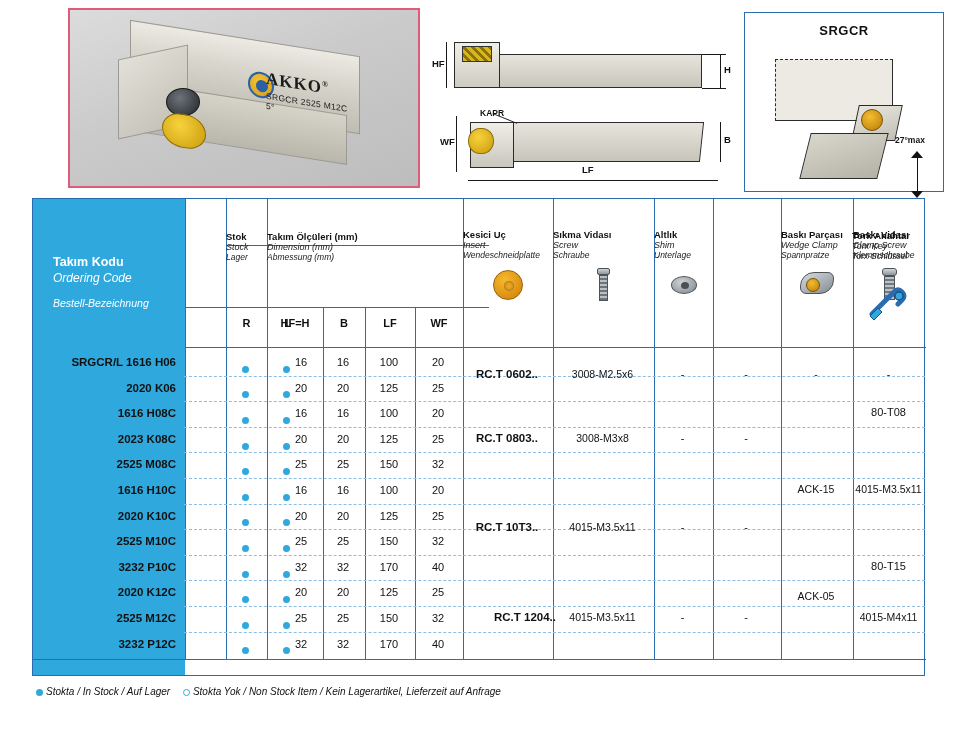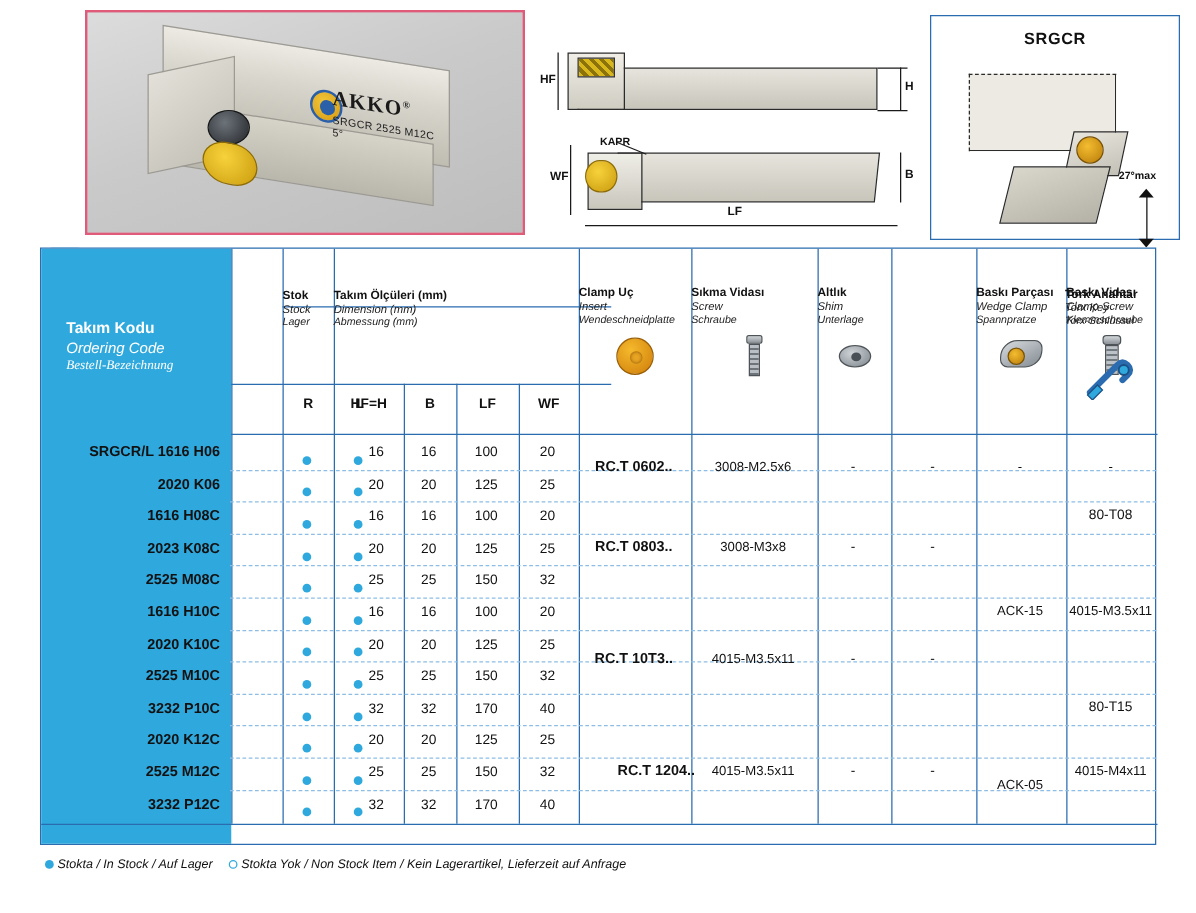--- a/index.html
+++ b/index.html
@@ -215,21 +215,21 @@
     <div style="position:absolute; left:166px; top:178px; width:0;height:0;border-left:6px solid transparent;border-right:6px solid transparent;border-top:7px solid #111;"></div>
   </div>
 
   <div class="tab-nub"></div>
   <div class="tbl-wrap">
 
     <div style="position:absolute;left:0;top:0;width:152px;height:100%;background:#2fa9dd;"></div>
     <div style="position:absolute;left:20px;top:56px;width:132px;color:#fff;">
       <div style="font-weight:bold;font-size:12.5px;">Takım Kodu</div>
       <div style="font-style:italic;font-size:12px;margin-top:2px;">Ordering Code</div>
-      <div style="font-style:italic;font-size:10.5px;margin-top:2px;font-family:Liberation Serif, serif;">Bestell-Bezeichnung</div>
+      <div style="font-style:italic;font-size:10.5px;margin-top:12px;">Bestell-Bezeichnung</div>
     </div>
 
     <div class="hline" style="left:152px; top:148px; width:741px;"></div>
     <div class="hline" style="left:152px; top:108px; width:304px;"></div>
     <div class="hline" style="left:193px; top:46px; width:263px;"></div>
 
     <div class="vline" style="left:152px; top:0; height:460px;"></div>
     <div class="vline" style="left:193px; top:0; height:460px;"></div>
     <div class="vline" style="left:234px; top:0; height:460px;"></div>
     <div class="vline" style="left:290px; top:108px; height:352px;"></div>
@@ -255,21 +255,21 @@
     </div>
 
     <div class="cellv b" style="left:193px; top:118px; width:41px;">R</div>
     <div class="cellv b" style="left:234px; top:118px; width:41px;">L</div>
     <div class="cellv b" style="left:234px; top:118px; width:56px;">HF=H</div>
     <div class="cellv b" style="left:290px; top:118px; width:42px;">B</div>
     <div class="cellv b" style="left:332px; top:118px; width:50px;">LF</div>
     <div class="cellv b" style="left:382px; top:118px; width:48px;">WF</div>
 
     <div class="hcell" style="left:430px; top:30px; width:90px;">
-      <div class="l1">Clamp Uç</div>
+      <div class="l1">Kesici Uç</div>
       <div class="l2">Insert</div>
       <div class="l3">Wendeschneidplatte</div>
       <div style="margin-top:10px;">
           <div class="ic-insert"></div>
         </div>
     </div>
 
     <div class="hcell" style="left:520px; top:30px; width:101px;">
       <div class="l1">Sıkma Vidası</div>
       <div class="l2">Screw</div>
@@ -462,21 +462,21 @@
       <div class="cellv b" style="left:430px;top:323.2px;width:90px;font-size:11.5px;">RC.T 10T3..</div>
       <div class="cellv" style="left:520px;top:323.2px;width:101px;font-size:10.5px;">4015-M3.5x11</div>
       <div class="cellv" style="left:621px;top:323.2px;width:59px;">-</div>
       <div class="cellv" style="left:680px;top:323.2px;width:68px;">-</div>
       <div class="cellv b" style="left:448px;top:412.79999999999995px;width:90px;font-size:11.5px;">RC.T 1204..</div>
       <div class="cellv" style="left:520px;top:412.79999999999995px;width:101px;font-size:10.5px;">4015-M3.5x11</div>
       <div class="cellv" style="left:621px;top:412.79999999999995px;width:59px;">-</div>
       <div class="cellv" style="left:680px;top:412.79999999999995px;width:68px;">-</div>
       <div class="cellv" style="left:748px;top:169.6px;width:72px;font-size:10.5px;">-</div>
       <div class="cellv" style="left:748px;top:284.8px;width:72px;font-size:10.5px;">ACK-15</div>
-      <div class="cellv" style="left:748px;top:424px;width:72px;font-size:10.5px;">ACK-05</div>
+      <div class="cellv" style="left:748px;top:392px;width:72px;font-size:10.5px;">ACK-05</div>
       <div class="cellv" style="left:820px;top:169.6px;width:73px;font-size:10.5px;">-</div>
       <div class="cellv" style="left:820px;top:284.8px;width:73px;font-size:10.5px;">4015-M3.5x11</div>
       <div class="cellv" style="left:820px;top:412.79999999999995px;width:73px;font-size:10.5px;">4015-M4x11</div>
       <div class="cellv" style="left:820px;top:208px;width:73px;font-size:11px;font-weight:normal;">80-T08</div>
       <div class="cellv" style="left:820px;top:361.6px;width:73px;font-size:11px;font-weight:normal;">80-T15</div>
     </div>
 
   <div class="footer">
     <div class="f-left">
       <div class="r2">

